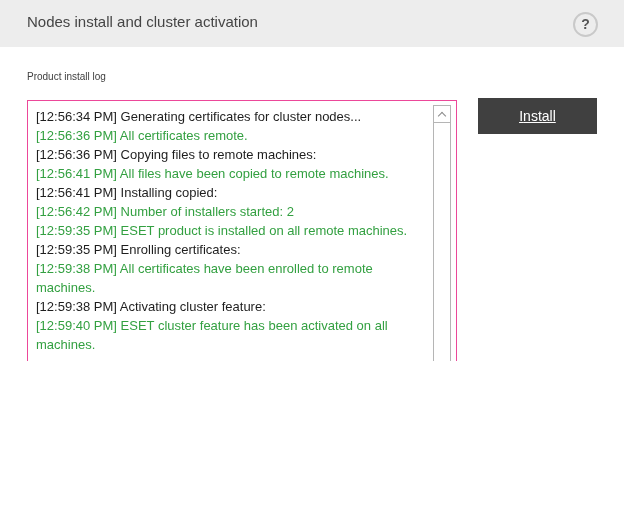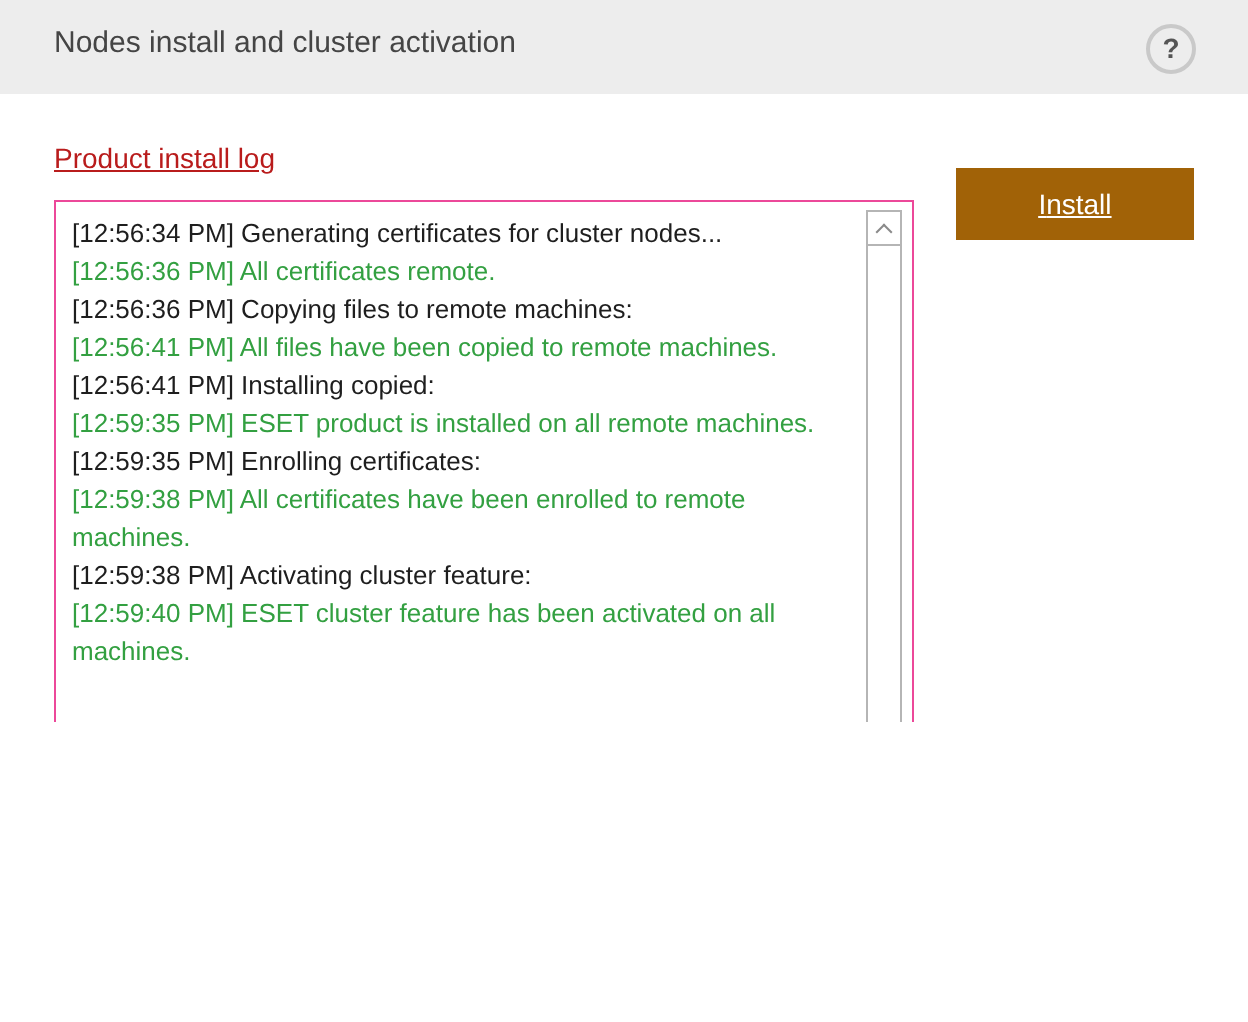--- a/index.html
+++ b/index.html
@@ -41,23 +41,22 @@
     line-height: 21px;
     text-align: center;
     padding: 0;
     cursor: pointer;
   }
 
   
   .log-label {
     position: absolute;
     left: 27px; top: 71px;
-    font-size: 14px;
-    color: #b91c1c;
-    text-decoration: underline;
+    font-size: 10px;
+    color: #404040;
   }
   .log-box {
     position: absolute;
     left: 27px; top: 100px;
     width: 430px; height: 321px;
     border: 1px solid #ec4899;
     background: #ffffff;
   }
   .log-text {
     position: absolute;
@@ -115,23 +114,23 @@
     position: absolute;
     border: none;
     font-family: "Liberation Sans", sans-serif;
     font-size: 14px;
     text-align: center;
     cursor: pointer;
     padding: 0;
   }
   .btn u { text-decoration: underline; }
   .install-btn {
-    left: 478px; top: 84px;
+    left: 478px; top: 98px;
     width: 119px; height: 36px;
-    background: #a16207;
+    background: #404040;
     color: #ffffff;
     text-decoration: underline;
   }
   .footer-btn { top: 451px; width: 124px; height: 38px; }
   .btn-prev   { left: 216px; background: #c4c4c4; color: #dadada; cursor: default; }
   .btn-finish { left: 348px; background: #9b9b9b; color: #701a75; }
   .btn-cancel { left: 479px; background: #c4c4c4; color: #dadada; cursor: default; }
 </style>
 </head>
 <body>
@@ -147,20 +146,21 @@
 
   <div class="log-label">Product install log</div>
 
   <div class="log-box">
     <div class="log-text">
         <div class="log-line info">[12:56:34 PM] Generating certificates for cluster nodes...</div>
         <div class="log-line success">[12:56:36 PM] All certificates remote.</div>
         <div class="log-line info">[12:56:36 PM] Copying files to remote machines:</div>
         <div class="log-line success">[12:56:41 PM] All files have been copied to remote machines.</div>
         <div class="log-line info">[12:56:41 PM] Installing copied:</div>
+        <div class="log-line success">[12:56:42 PM] Number of installers started: 2</div>
         <div class="log-line success">[12:59:35 PM] ESET product is installed on all remote machines.</div>
         <div class="log-line info">[12:59:35 PM] Enrolling certificates:</div>
         <div class="log-line success">[12:59:38 PM] All certificates have been enrolled to remote machines.</div>
         <div class="log-line info">[12:59:38 PM] Activating cluster feature:</div>
         <div class="log-line success">[12:59:40 PM] ESET cluster feature has been activated on all machines.</div>
       </div>
 
     <div class="vscroll">
       <div class="sb-btn v-up">
         <span class="chev up"></span>

